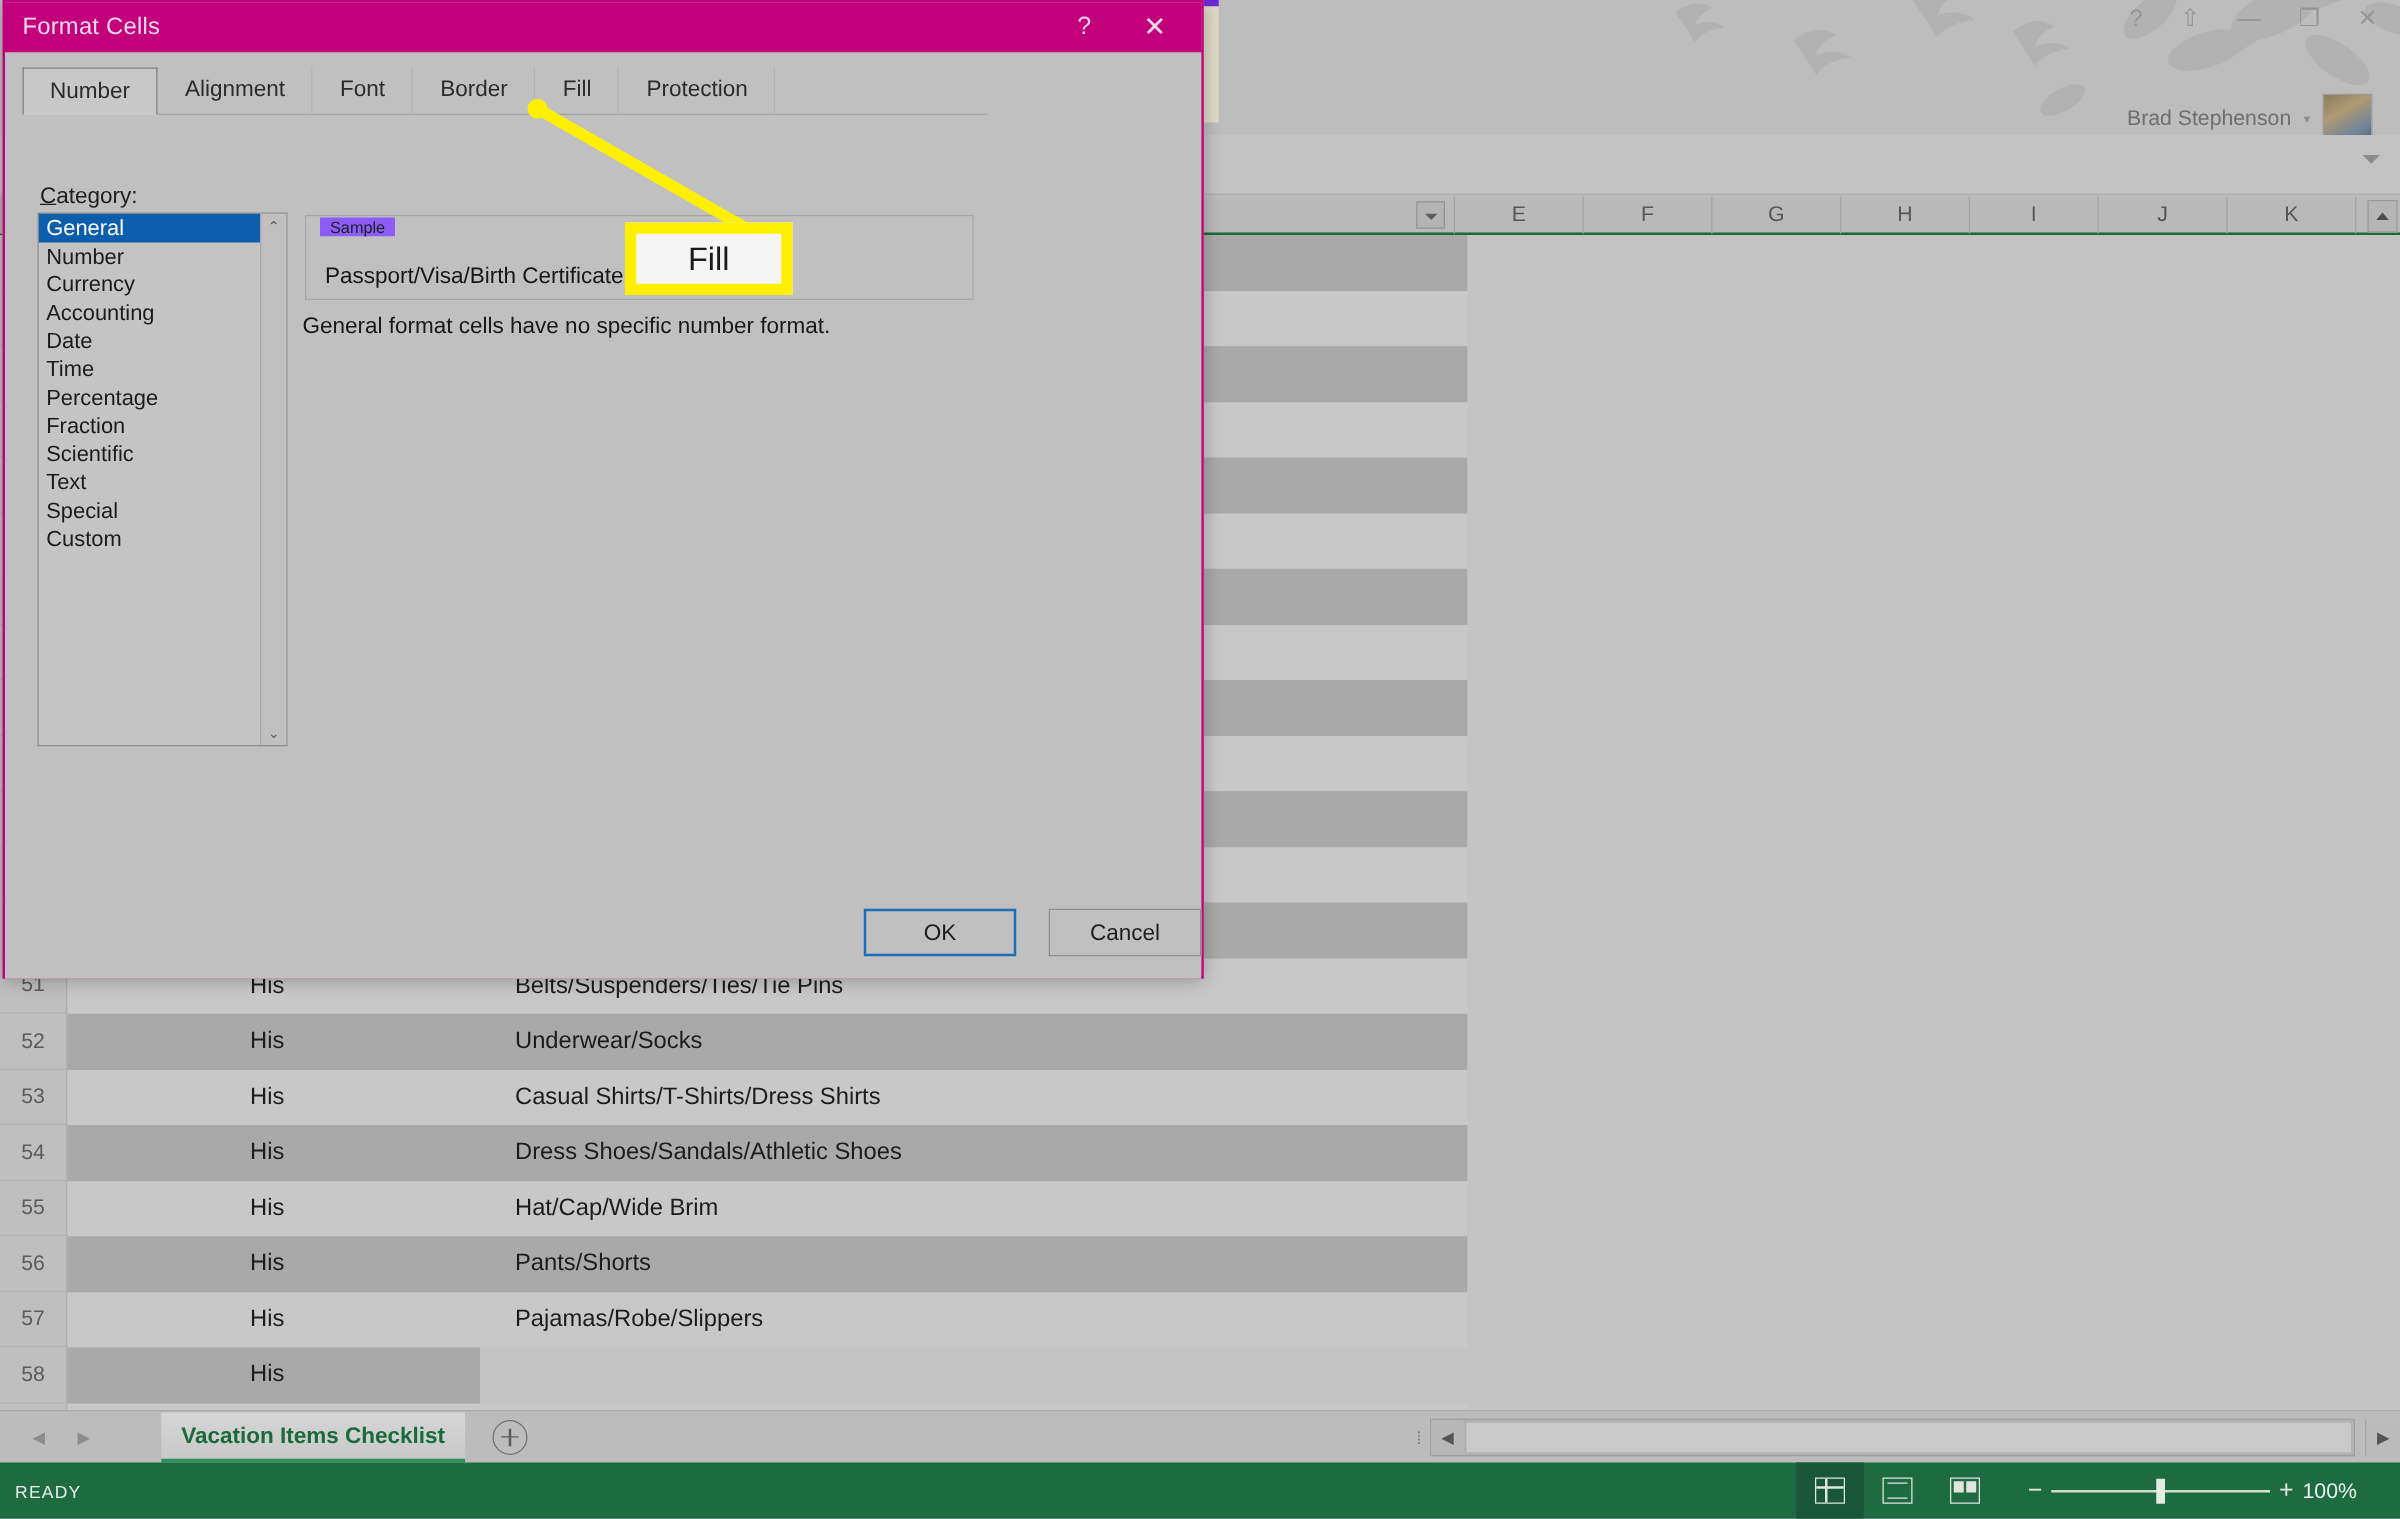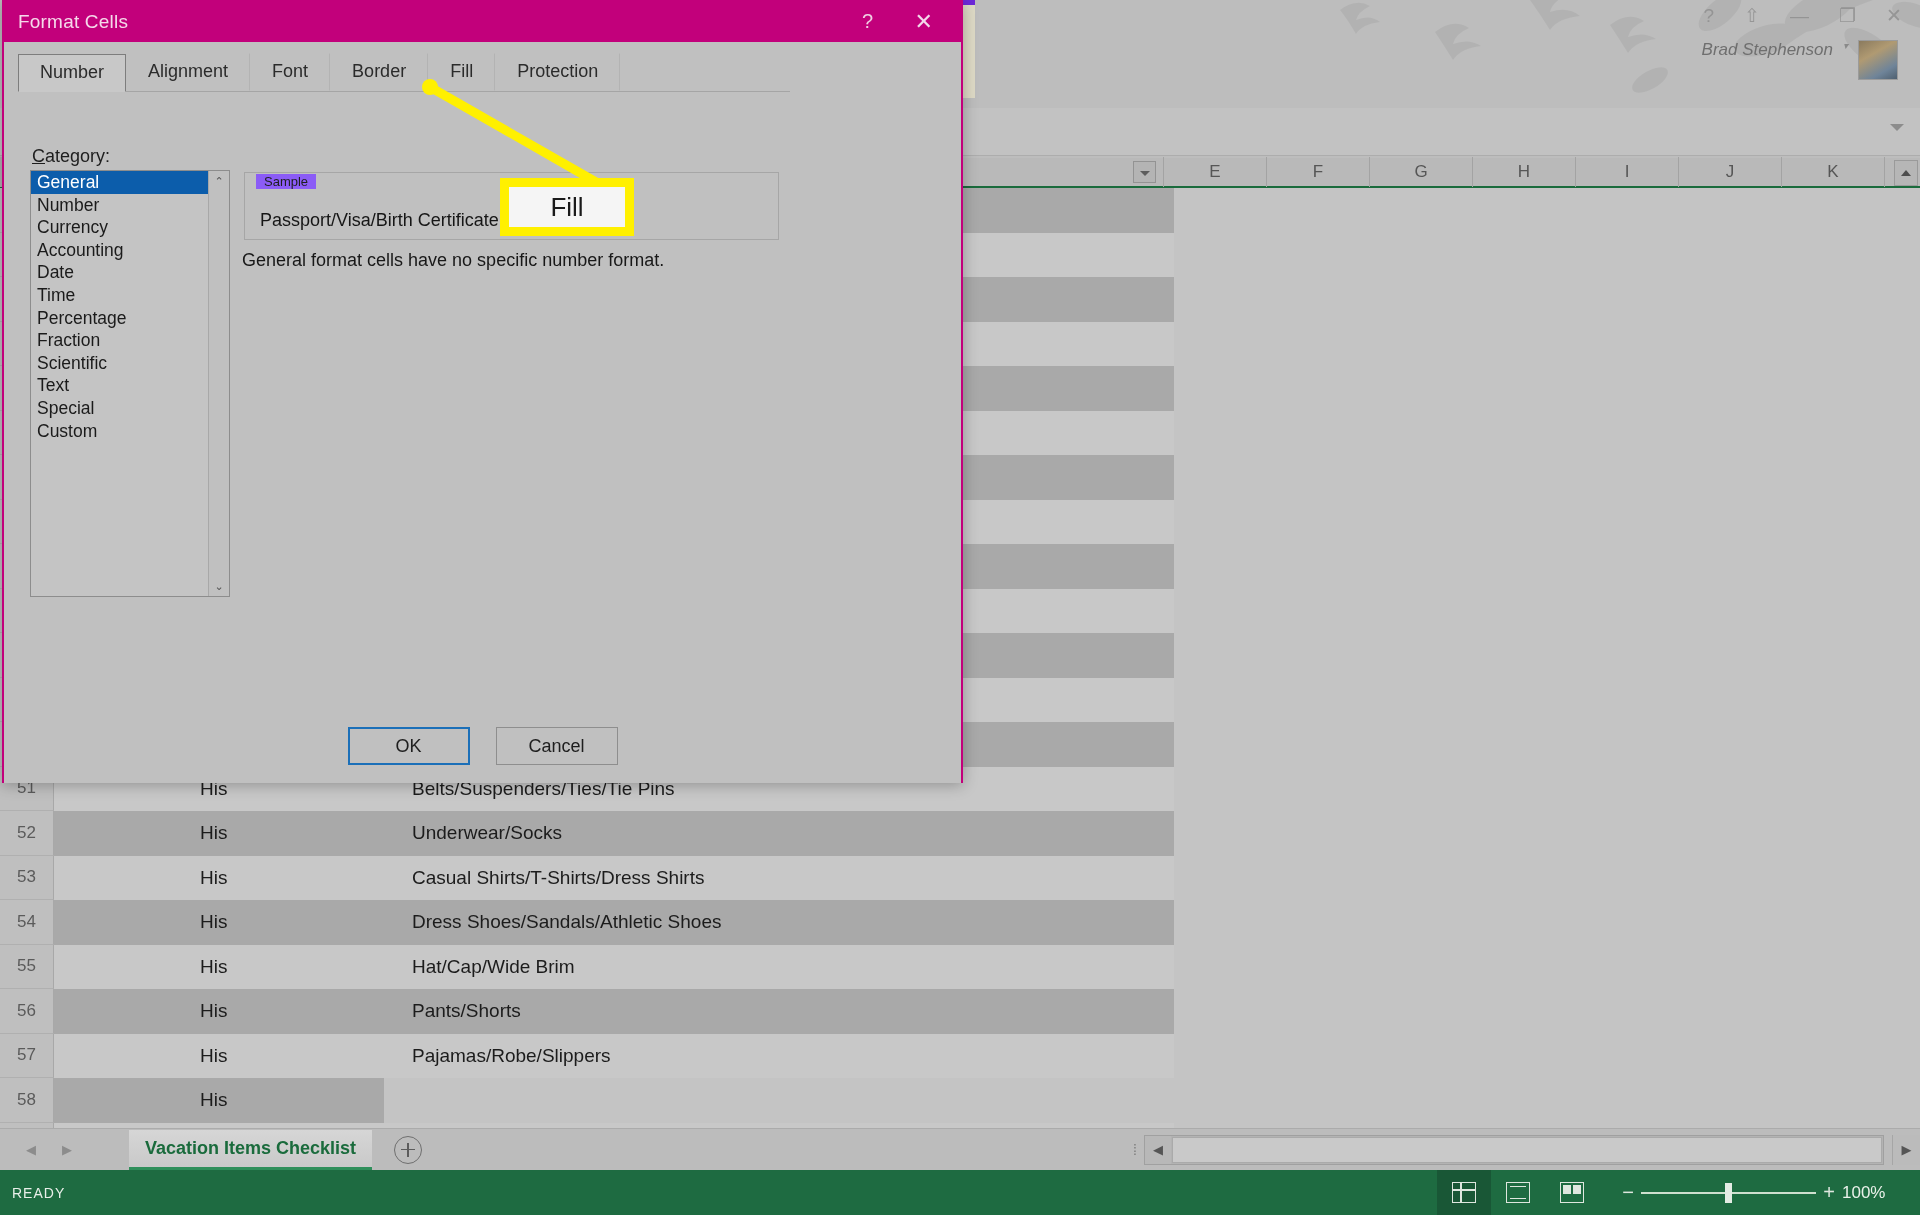--- a/index.html
+++ b/index.html
@@ -47,23 +47,23 @@
   }
   .tabletools .tt-title {
     font-size: 13.5px; color: #7d6d12; letter-spacing: .6px;
     margin-top: 18px;
   }
   .tabletools .tt-sub {
     font-size: 16.5px; color: #4a4a4a; letter-spacing: .5px;
     margin-top: 27px;
   }
   .user-area {
-    position: absolute; right: 22px; top: 40px;
-    display: flex; gap: 10px;
-    font-size: 17px; color: #6f6f6f; font-style: italic;
+    position: absolute; right: 22px; top: 75px;
+    display: flex; align-items: center; gap: 10px;
+    font-size: 17px; color: #6f6f6f;
   }
   .user-caret { font-size: 10px; color:#8a8a8a;}
   .user-avatar {
     width: 40px; height: 40px;
     background: linear-gradient(150deg,#8a7a5e 0%,#b09a72 35%,#6f8499 75%,#4f6070 100%);
     border: 1px solid #9b9b9b;
   }
 
   
   .formula-strip {
@@ -286,21 +286,21 @@
     font-size: 18px; color: #161616;
   }
   .desc-text {
     position: absolute; left: 238px; top: 208px;
     font-size: 18px; color: #181818;
     width: 545px;
   }
 
   .dlg-footer {
     position: absolute; left: 0; bottom: 18px; width: 100%;
-    display: flex; justify-content: center; gap: 26px;
+    display: flex; justify-content: flex-end; gap: 26px;
   }
   .btn {
     width: 122px; height: 38px;
     font-size: 18px; color: #1e1e1e;
     background: #c0c0c0;
     border: 1px solid #8e8e8e;
     display:flex;align-items:center;justify-content:center;
   }
   .btn.default { border: 2px solid #1b6fb8; }
 

